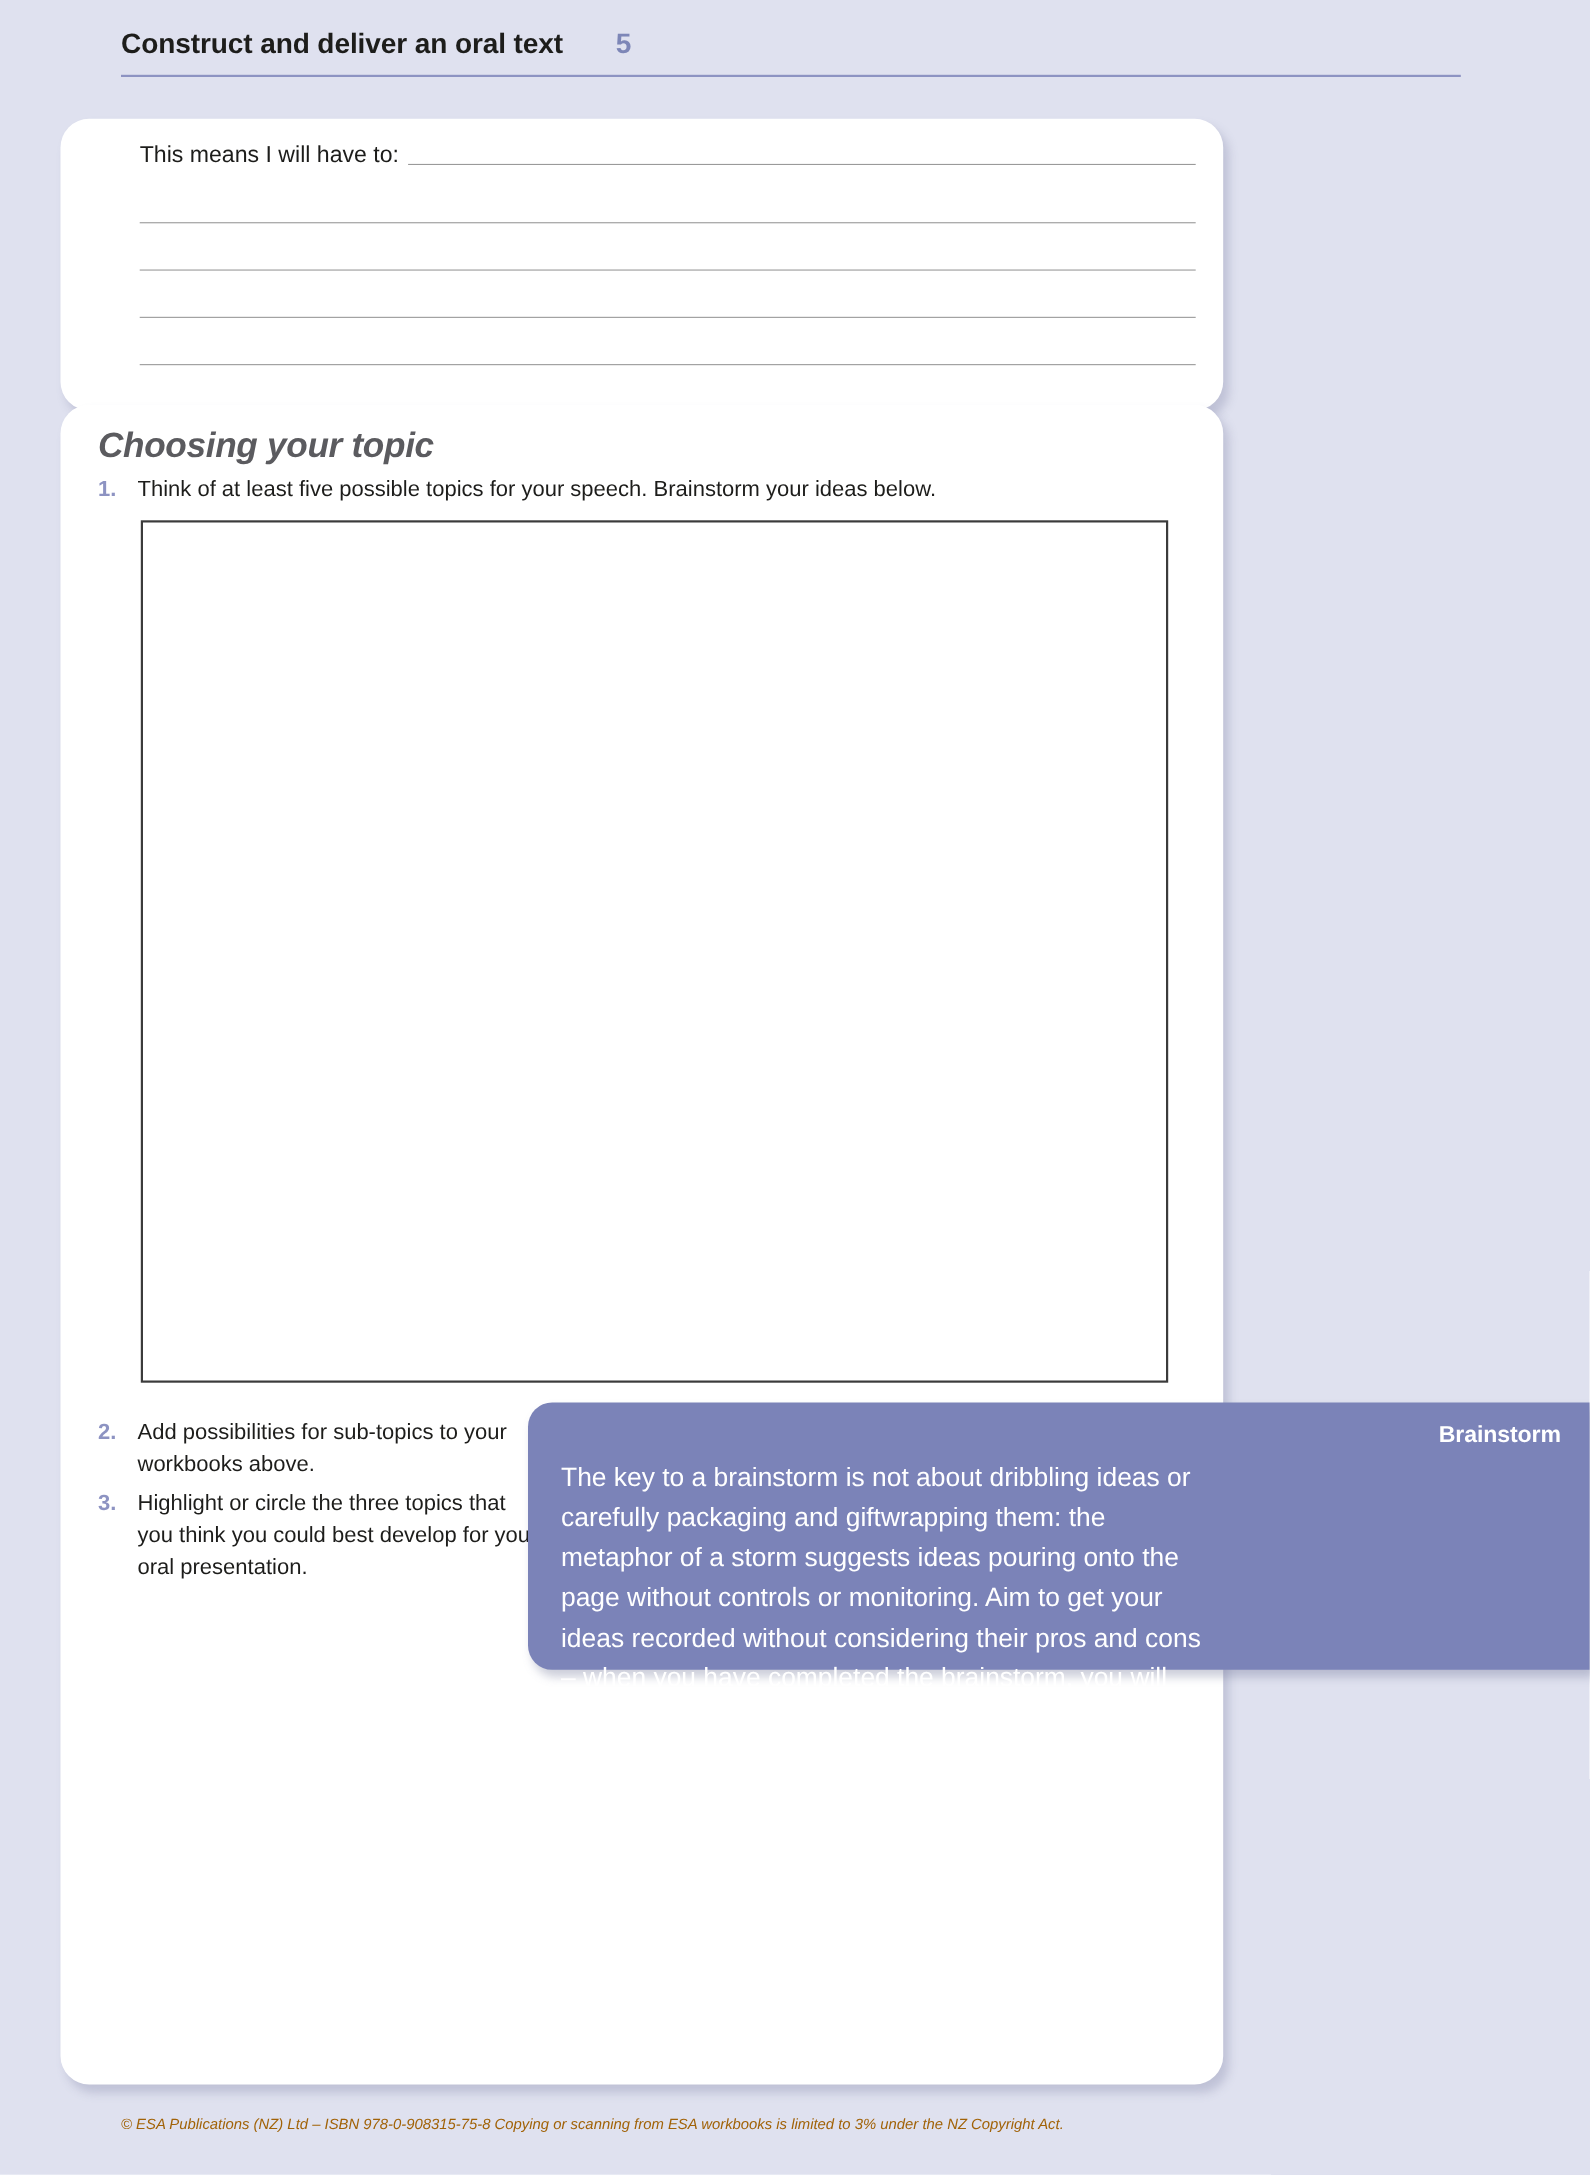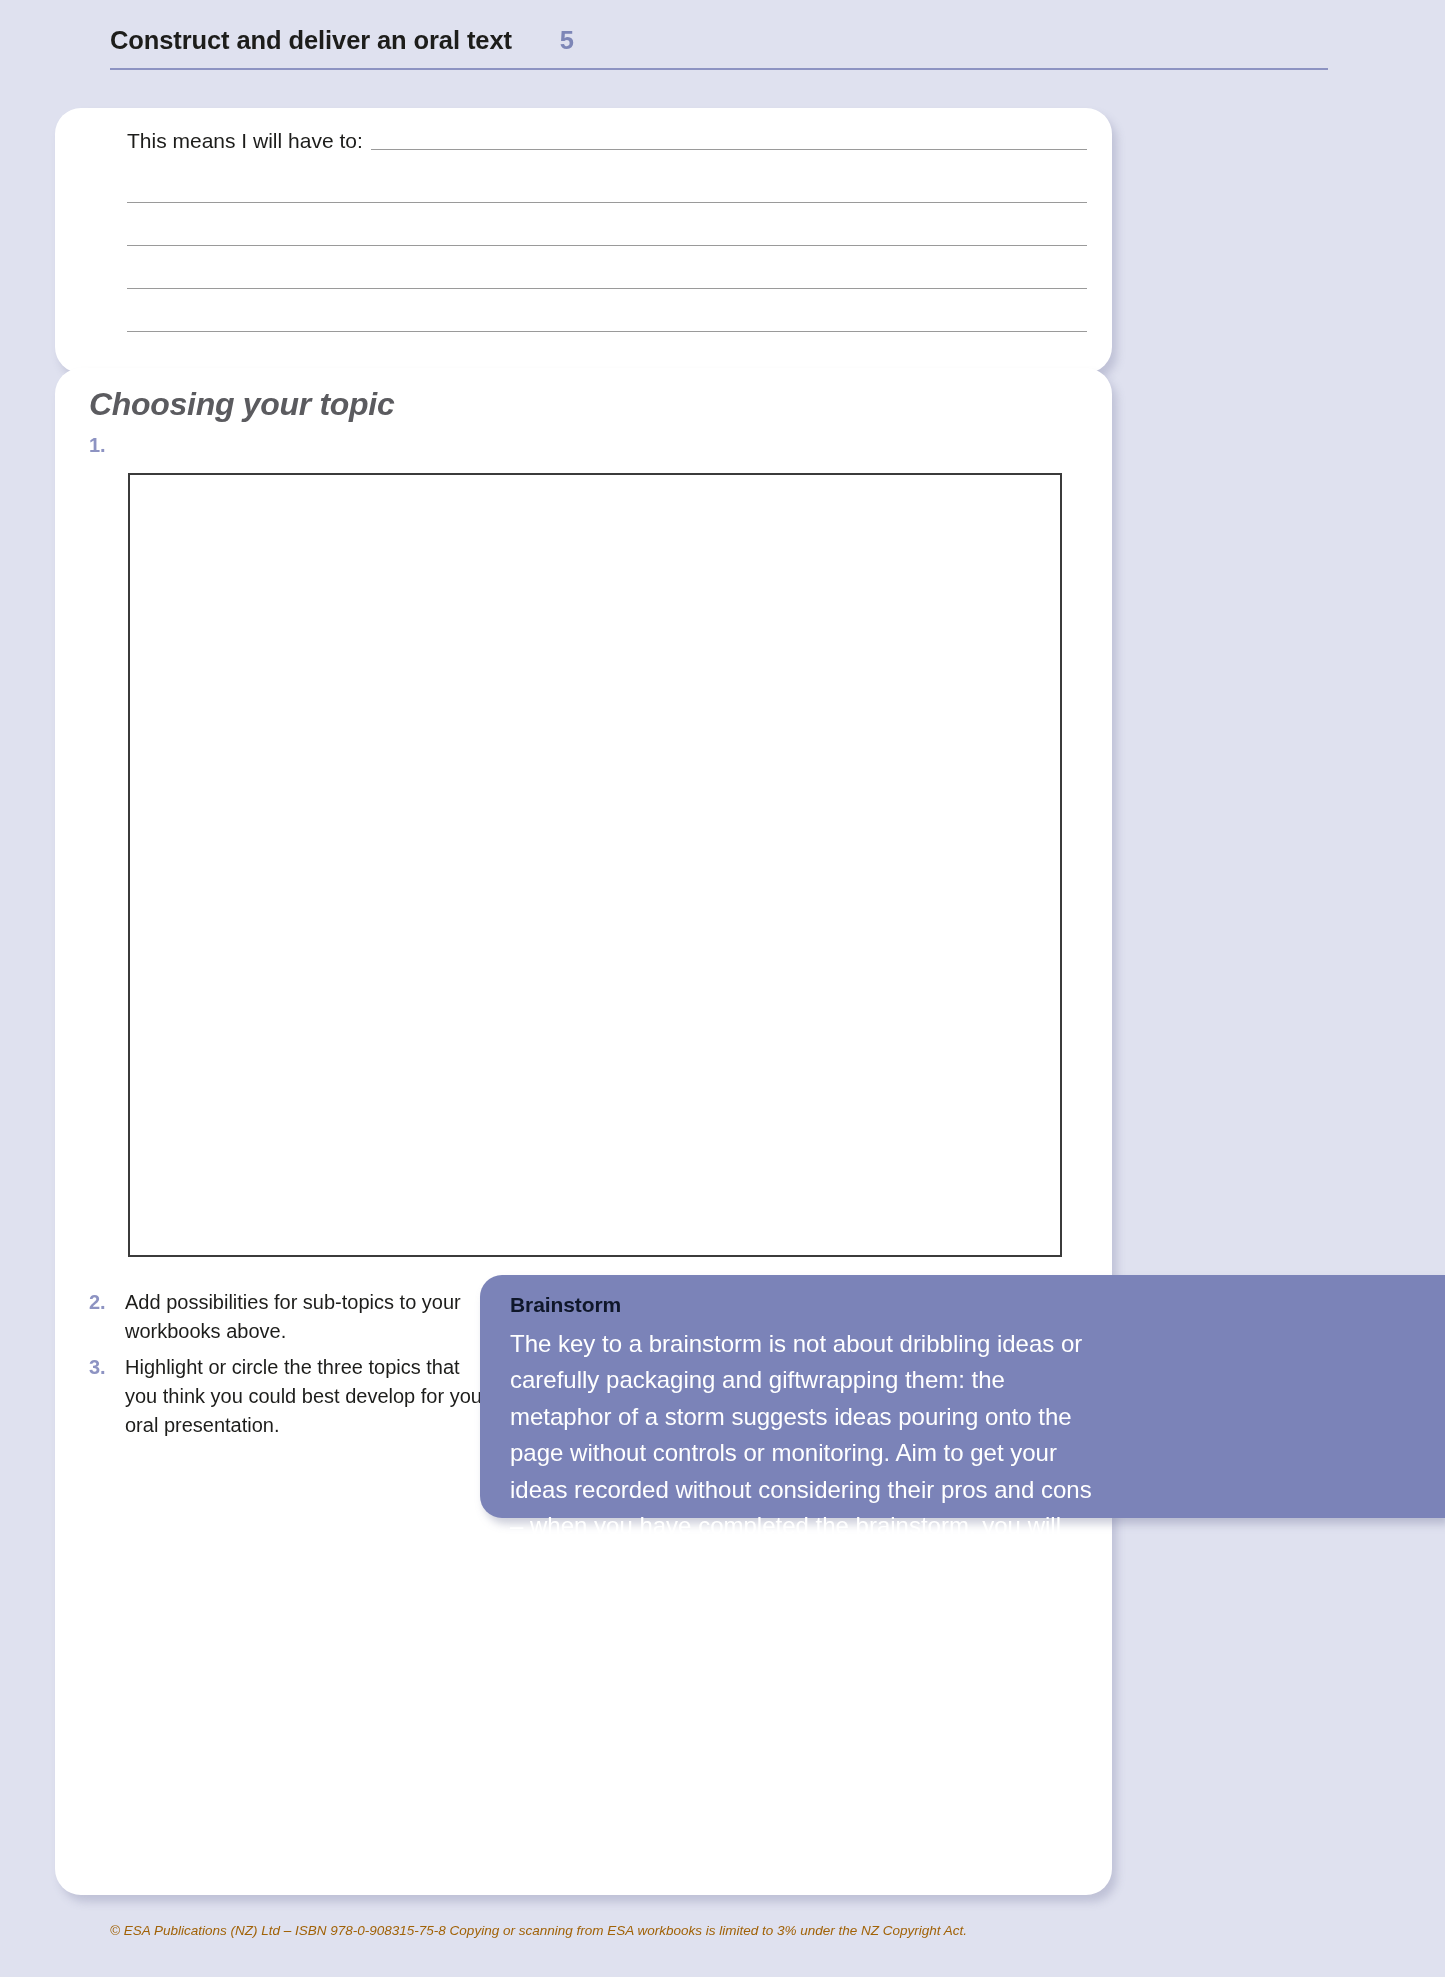--- a/index.html
+++ b/index.html
@@ -172,25 +172,26 @@
     width: 965px;
     height: 243px;
     background: #7b83b8;
     border-top-left-radius: 22px;
     border-bottom-left-radius: 22px;
     box-shadow: 4px 6px 9px rgba(110,114,150,0.35);
     padding: 18px 26px 18px 30px;
     box-sizing: border-box;
   }
   #callout-title {
-    color: #0f172a;
+    color: #ffffff;
     font-size: 21px;
     font-weight: bold;
     margin-bottom: 9px;
     letter-spacing: -0.1px;
+    text-align: right;
   }
   #callout-body {
     color: #ffffff;
     font-size: 24px;
     line-height: 1.52;
     max-width: 600px;
   }
 
   
   #page-footer {
@@ -225,20 +226,21 @@
   <div class="write-line" style="top:223px"></div>
   <div class="write-line" style="top:266px"></div>
 </div>
 
 <div class="card" id="card-topic">
 
   <div id="topic-heading">Choosing your topic</div>
 
   <div class="numbered-item" id="item-1">
     <span class="item-number">1.</span>
+    <span class="item-text">Think of at least five possible topics for your speech. Brainstorm your ideas below.</span>
   </div>
 
   <div id="brainstorm-canvas"></div>
 
   <div class="numbered-item" id="item-2">
     <span class="item-number">2.</span>
     <span class="item-text">Add possibilities for sub-topics to your workbooks above.</span>
   </div>
 
   <div class="numbered-item" id="item-3">

